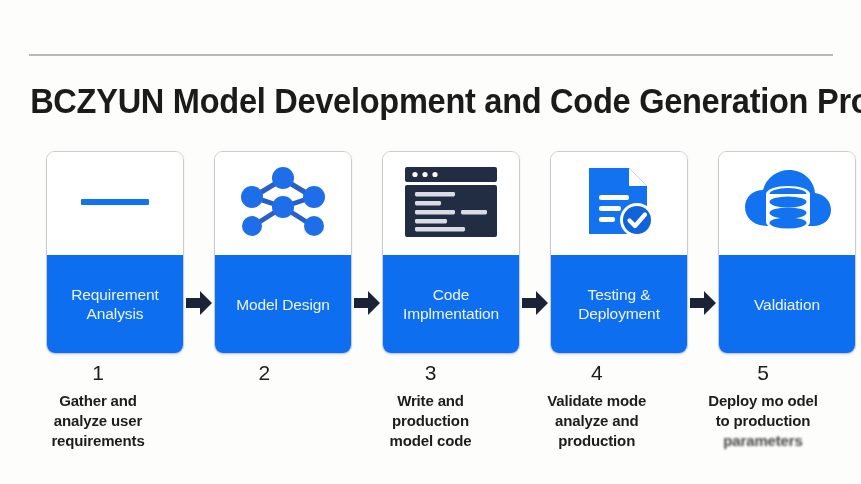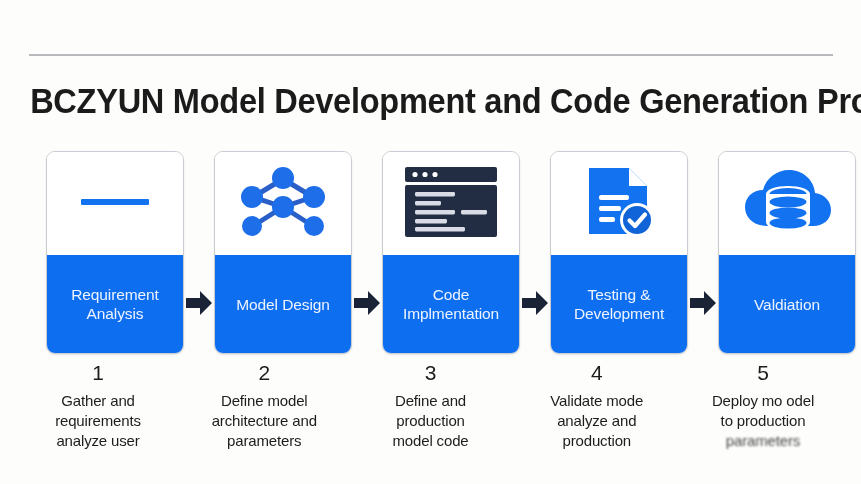--- a/index.html
+++ b/index.html
@@ -128,20 +128,21 @@
     font-size: 21px;
     color: #1d1d1d;
     line-height: 26px;
     margin-bottom: 5px;
   }
   .caption-text {
     font-size: 15px;
     line-height: 20px;
     color: #1d1d1d;
     letter-spacing: -0.15px;
+    font-weight: bold;
   }
   .caption-text .ln { display: block; }
   
   .ln.blurred {
     filter: blur(0.9px);
     opacity: 0.82;
   }
 </style>
 </head>
 <body>
@@ -265,21 +266,21 @@
             </g>
             <circle cx="58" cy="56" r="17" fill="#ffffff"></circle>
             <circle cx="58" cy="56" r="14" fill="#1164d8"></circle>
             <path d="M50.5 56.5 L56 62 L66 50.5" fill="none" stroke="#ffffff" stroke-width="4.2" stroke-linecap="round" stroke-linejoin="round"></path>
           </svg>
         </span>
       </div>
       <div class="card-label">
         <span>
           <span class="ln">Testing &amp;</span>
-          <span class="ln">Development</span>
+          <span class="ln">Deployment</span>
         </span>
       </div>
     </div>
 
     <div class="arrow">
       <span>
         <svg width="30" height="28" viewBox="0 0 30 28">
           <path d="M2 9 H16 V2 L28 14 L16 26 V19 H2 Z" fill="#1b2436"></path>
         </svg>
       </span>
@@ -311,42 +312,37 @@
     </div>
 
   </div>
 
   <div class="captions">
 
     <div class="caption">
       <div class="caption-num">1</div>
       <div class="caption-text">
         <span class="ln">Gather and</span>
+        <span class="ln">analyze user</span>
         <span class="ln">requirements</span>
-        <span class="ln">analyze user</span>
       </div>
     </div>
 
     <div class="caption-gap"></div>
 
     <div class="caption">
       <div class="caption-num">2</div>
-      <div class="caption-text">
-        <span class="ln">Define model</span>
-        <span class="ln">architecture and</span>
-        <span class="ln">parameters</span>
-      </div>
     </div>
 
     <div class="caption-gap"></div>
 
     <div class="caption">
       <div class="caption-num">3</div>
       <div class="caption-text">
-        <span class="ln">Define and</span>
+        <span class="ln">Write and</span>
         <span class="ln">production</span>
         <span class="ln">model code</span>
       </div>
     </div>
 
     <div class="caption-gap"></div>
 
     <div class="caption">
       <div class="caption-num">4</div>
       <div class="caption-text">

